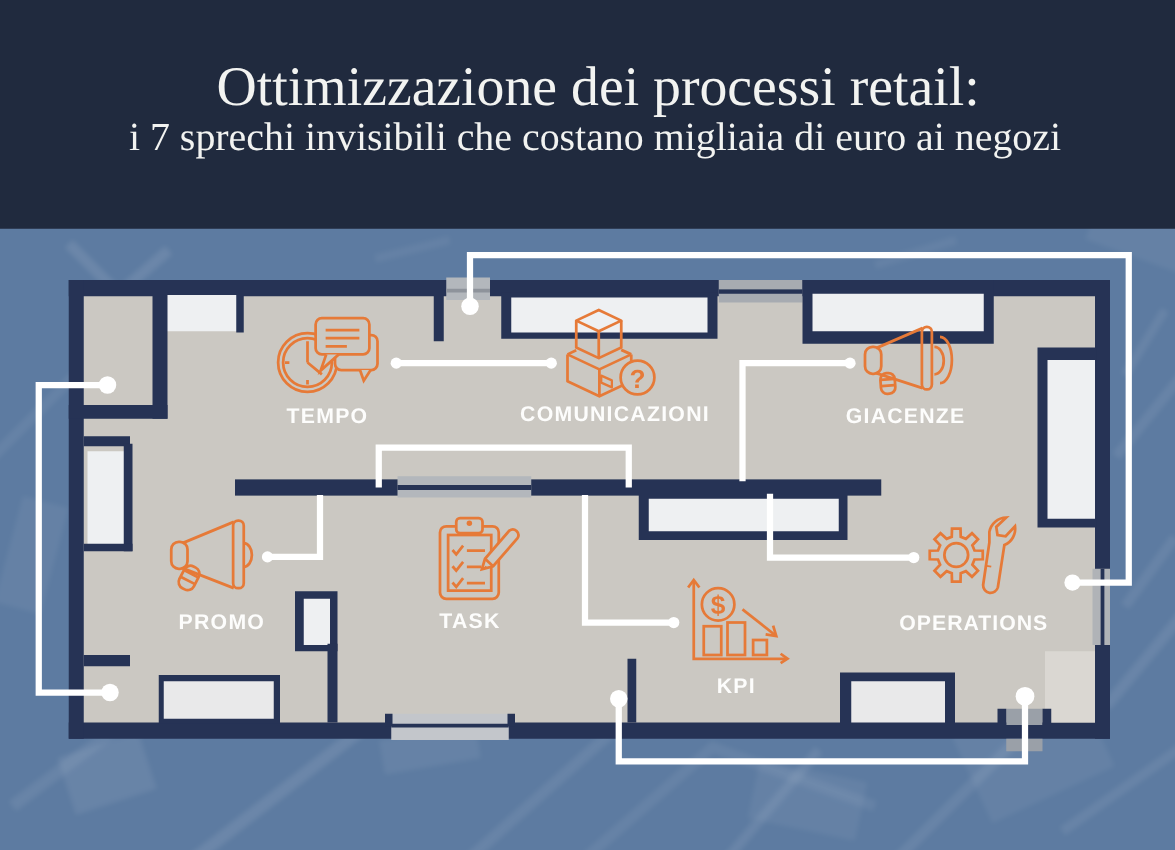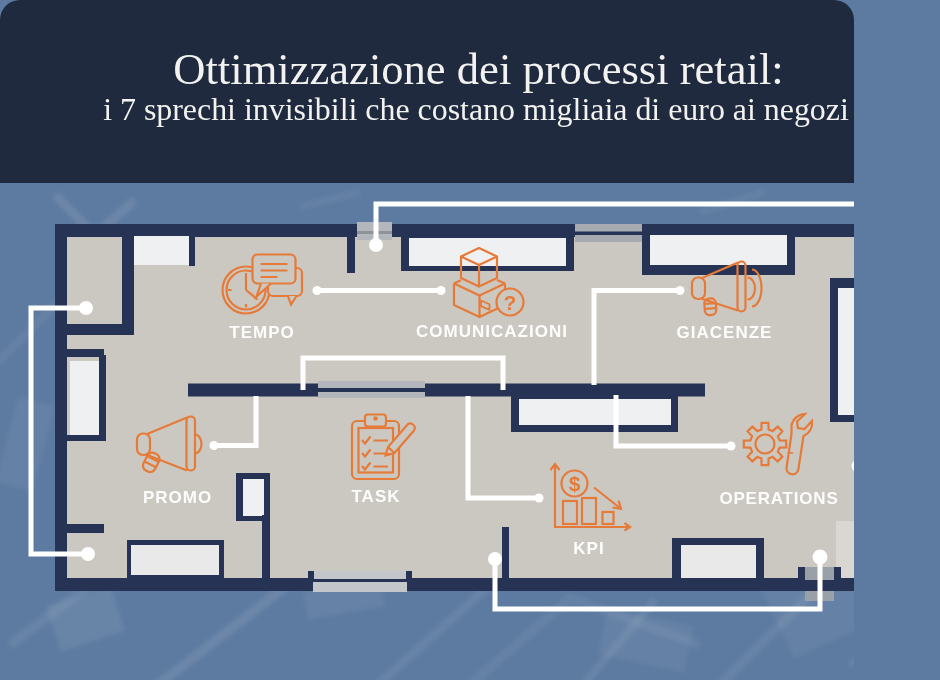--- a/index.html
+++ b/index.html
@@ -1,16 +1,16 @@
 <!DOCTYPE html>
 <html><head>
 <meta charset="utf-8">
 <style>
 html,body{margin:0;padding:0;background:#5d7ba1;}
-#page{position:relative;width:854px;height:680px;overflow:hidden;border-radius:20px;}
+#page{position:relative;width:940px;height:680px;overflow:hidden;}
 text{font-family:"Liberation Sans",sans-serif;}
 .lbl{font-family:"Liberation Sans",sans-serif;font-weight:bold;fill:#fdfdfc;font-size:17px;}
 .ser{font-family:"Liberation Serif",serif;fill:#f2f3f1;}
 </style>
 </head>
 <body>
 <div id="page">
 <svg width="940" height="680" viewBox="0 0 940 680" xmlns="http://www.w3.org/2000/svg">
 
 <rect x="0" y="0" width="940" height="680" fill="#5d7ba1"></rect>

